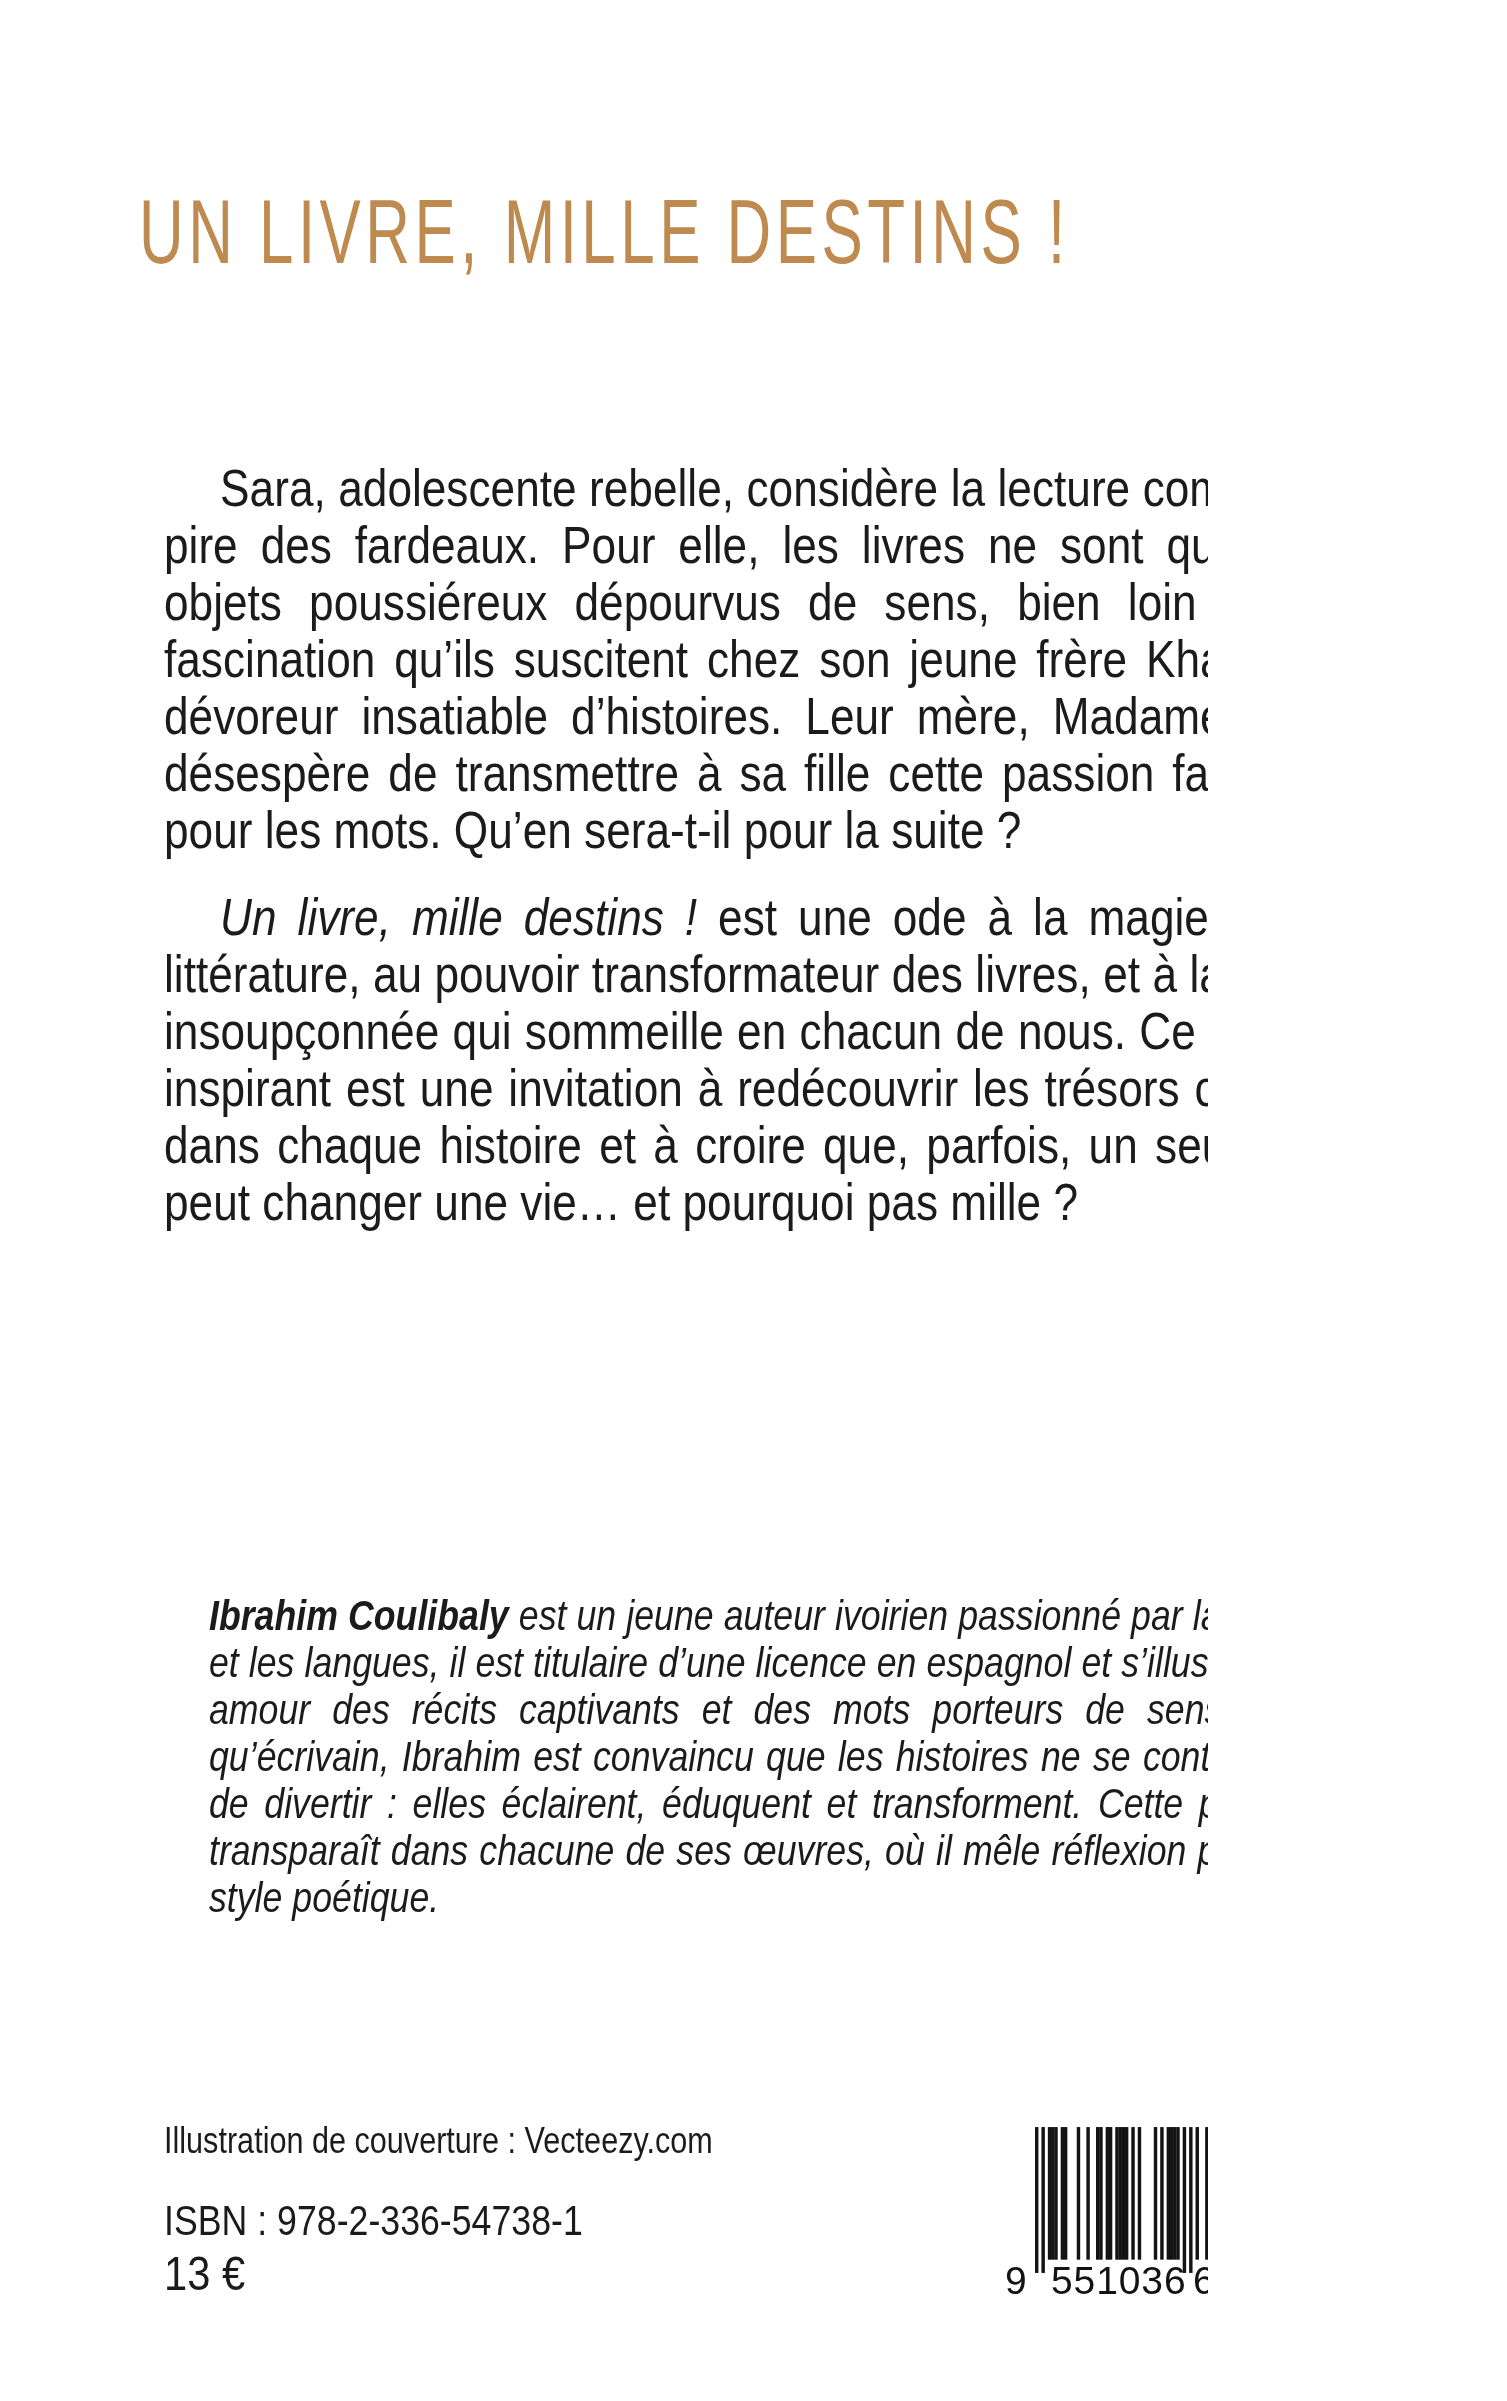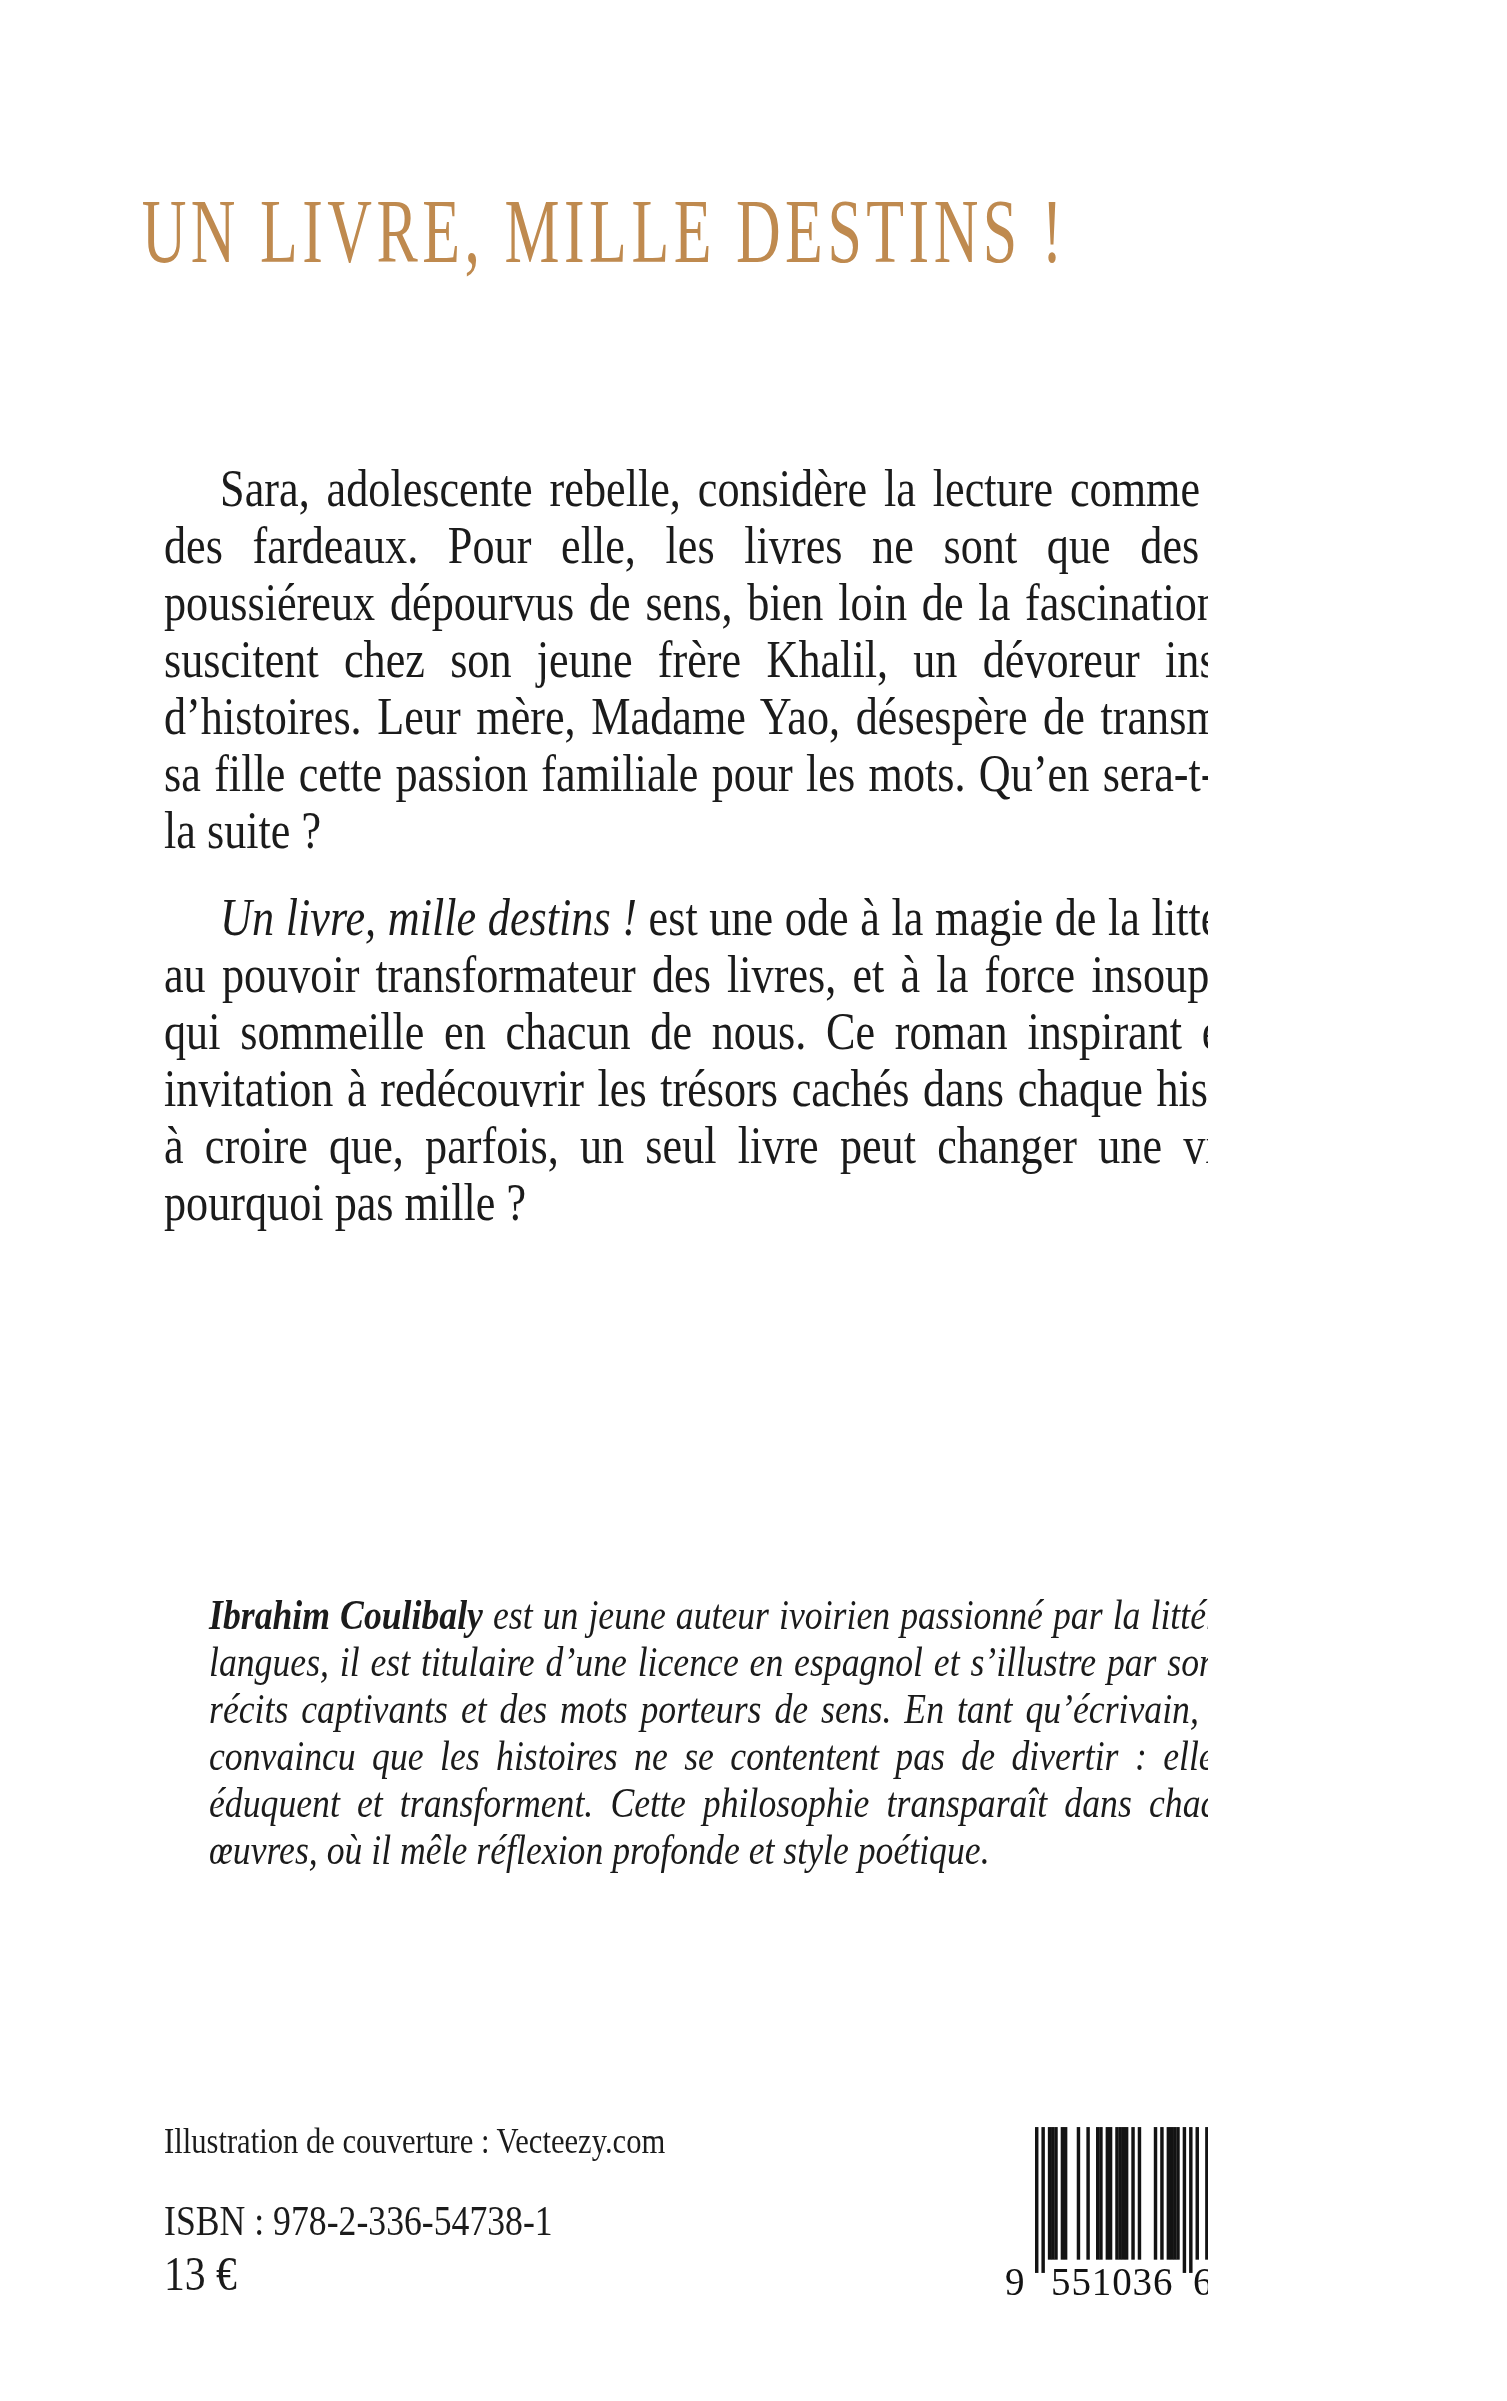--- a/index.html
+++ b/index.html
@@ -1,19 +1,19 @@
 <!DOCTYPE html>
 <html lang="fr" style="font-size:15px"><head>
 <meta charset="utf-8">
 <title>Un livre, mille destins ! — quatrième de couverture</title>
 <style>
   html,body{margin:0;padding:0;background:#ffffff;}
   .page{
     position:relative;width:1208px;height:2402px;background:#ffffff;overflow:hidden;
-    font-family:Liberation Serif, serif;color:#1b1b1b;
+    font-family:Liberation Sans, sans-serif;color:#1b1b1b;
   }
 
   
   .title-row{position:absolute;top:182px;left:0;width:100%;display:flex;justify-content:center;}
   .title{
     margin:0;font-weight:400;font-size:91px;line-height:1.1;letter-spacing:6.6px;
     white-space:nowrap;transform:scaleX(0.68);transform-origin:50% 0;color:#bf8a4f;
   }
 
   

